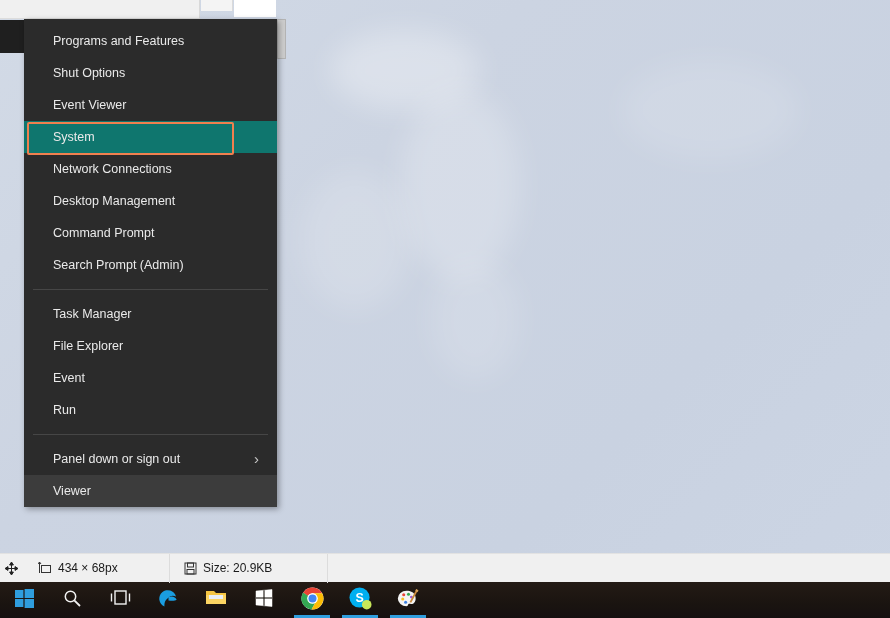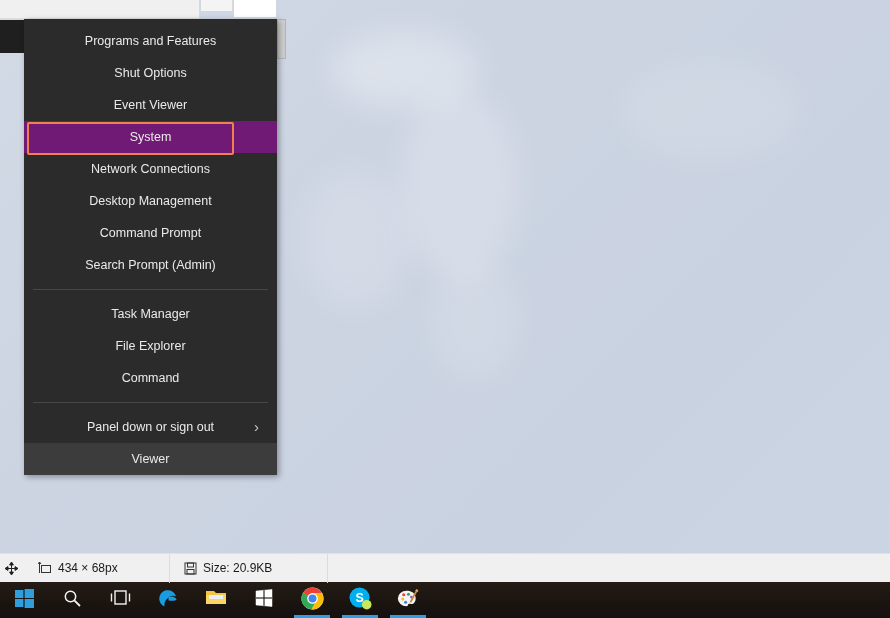--- a/index.html
+++ b/index.html
@@ -84,29 +84,29 @@
     padding: 6px 0 0 0;
     z-index: 20;
   }
 
   .menu-group { padding: 0; }
 
   .menu-item {
     position: relative;
     height: 32px;
     line-height: 32px;
+    padding-left: 29px;
     color: #eaeaea;
     font-size: 12.5px;
     white-space: nowrap;
     cursor: default;
-    text-align: center;
   }
 
   .menu-item.selected {
-    background: #701a75;
+    background: #0f766e;
   }
   .menu-item.selected::after {
     content: "";
     position: absolute;
     left: 3px; top: 1px;
     width: 203px; height: 29px;
     border: 2px solid #f0804f;
     border-radius: 2px;
     pointer-events: none;
   }
@@ -233,21 +233,24 @@
     <div class="menu-sep"></div>
 
     <div class="menu-group">
       <div class="menu-item">
         <span>Task Manager</span>
       </div>
       <div class="menu-item">
         <span>File Explorer</span>
       </div>
       <div class="menu-item">
-        <span>Command</span>
+        <span>Event</span>
+      </div>
+      <div class="menu-item">
+        <span>Run</span>
       </div>
     </div>
 
     <div class="menu-sep"></div>
 
     <div class="menu-group">
       <div class="menu-item">
         <span>Panel down or sign out</span>
         <span class="chevron">›</span>
       </div>

